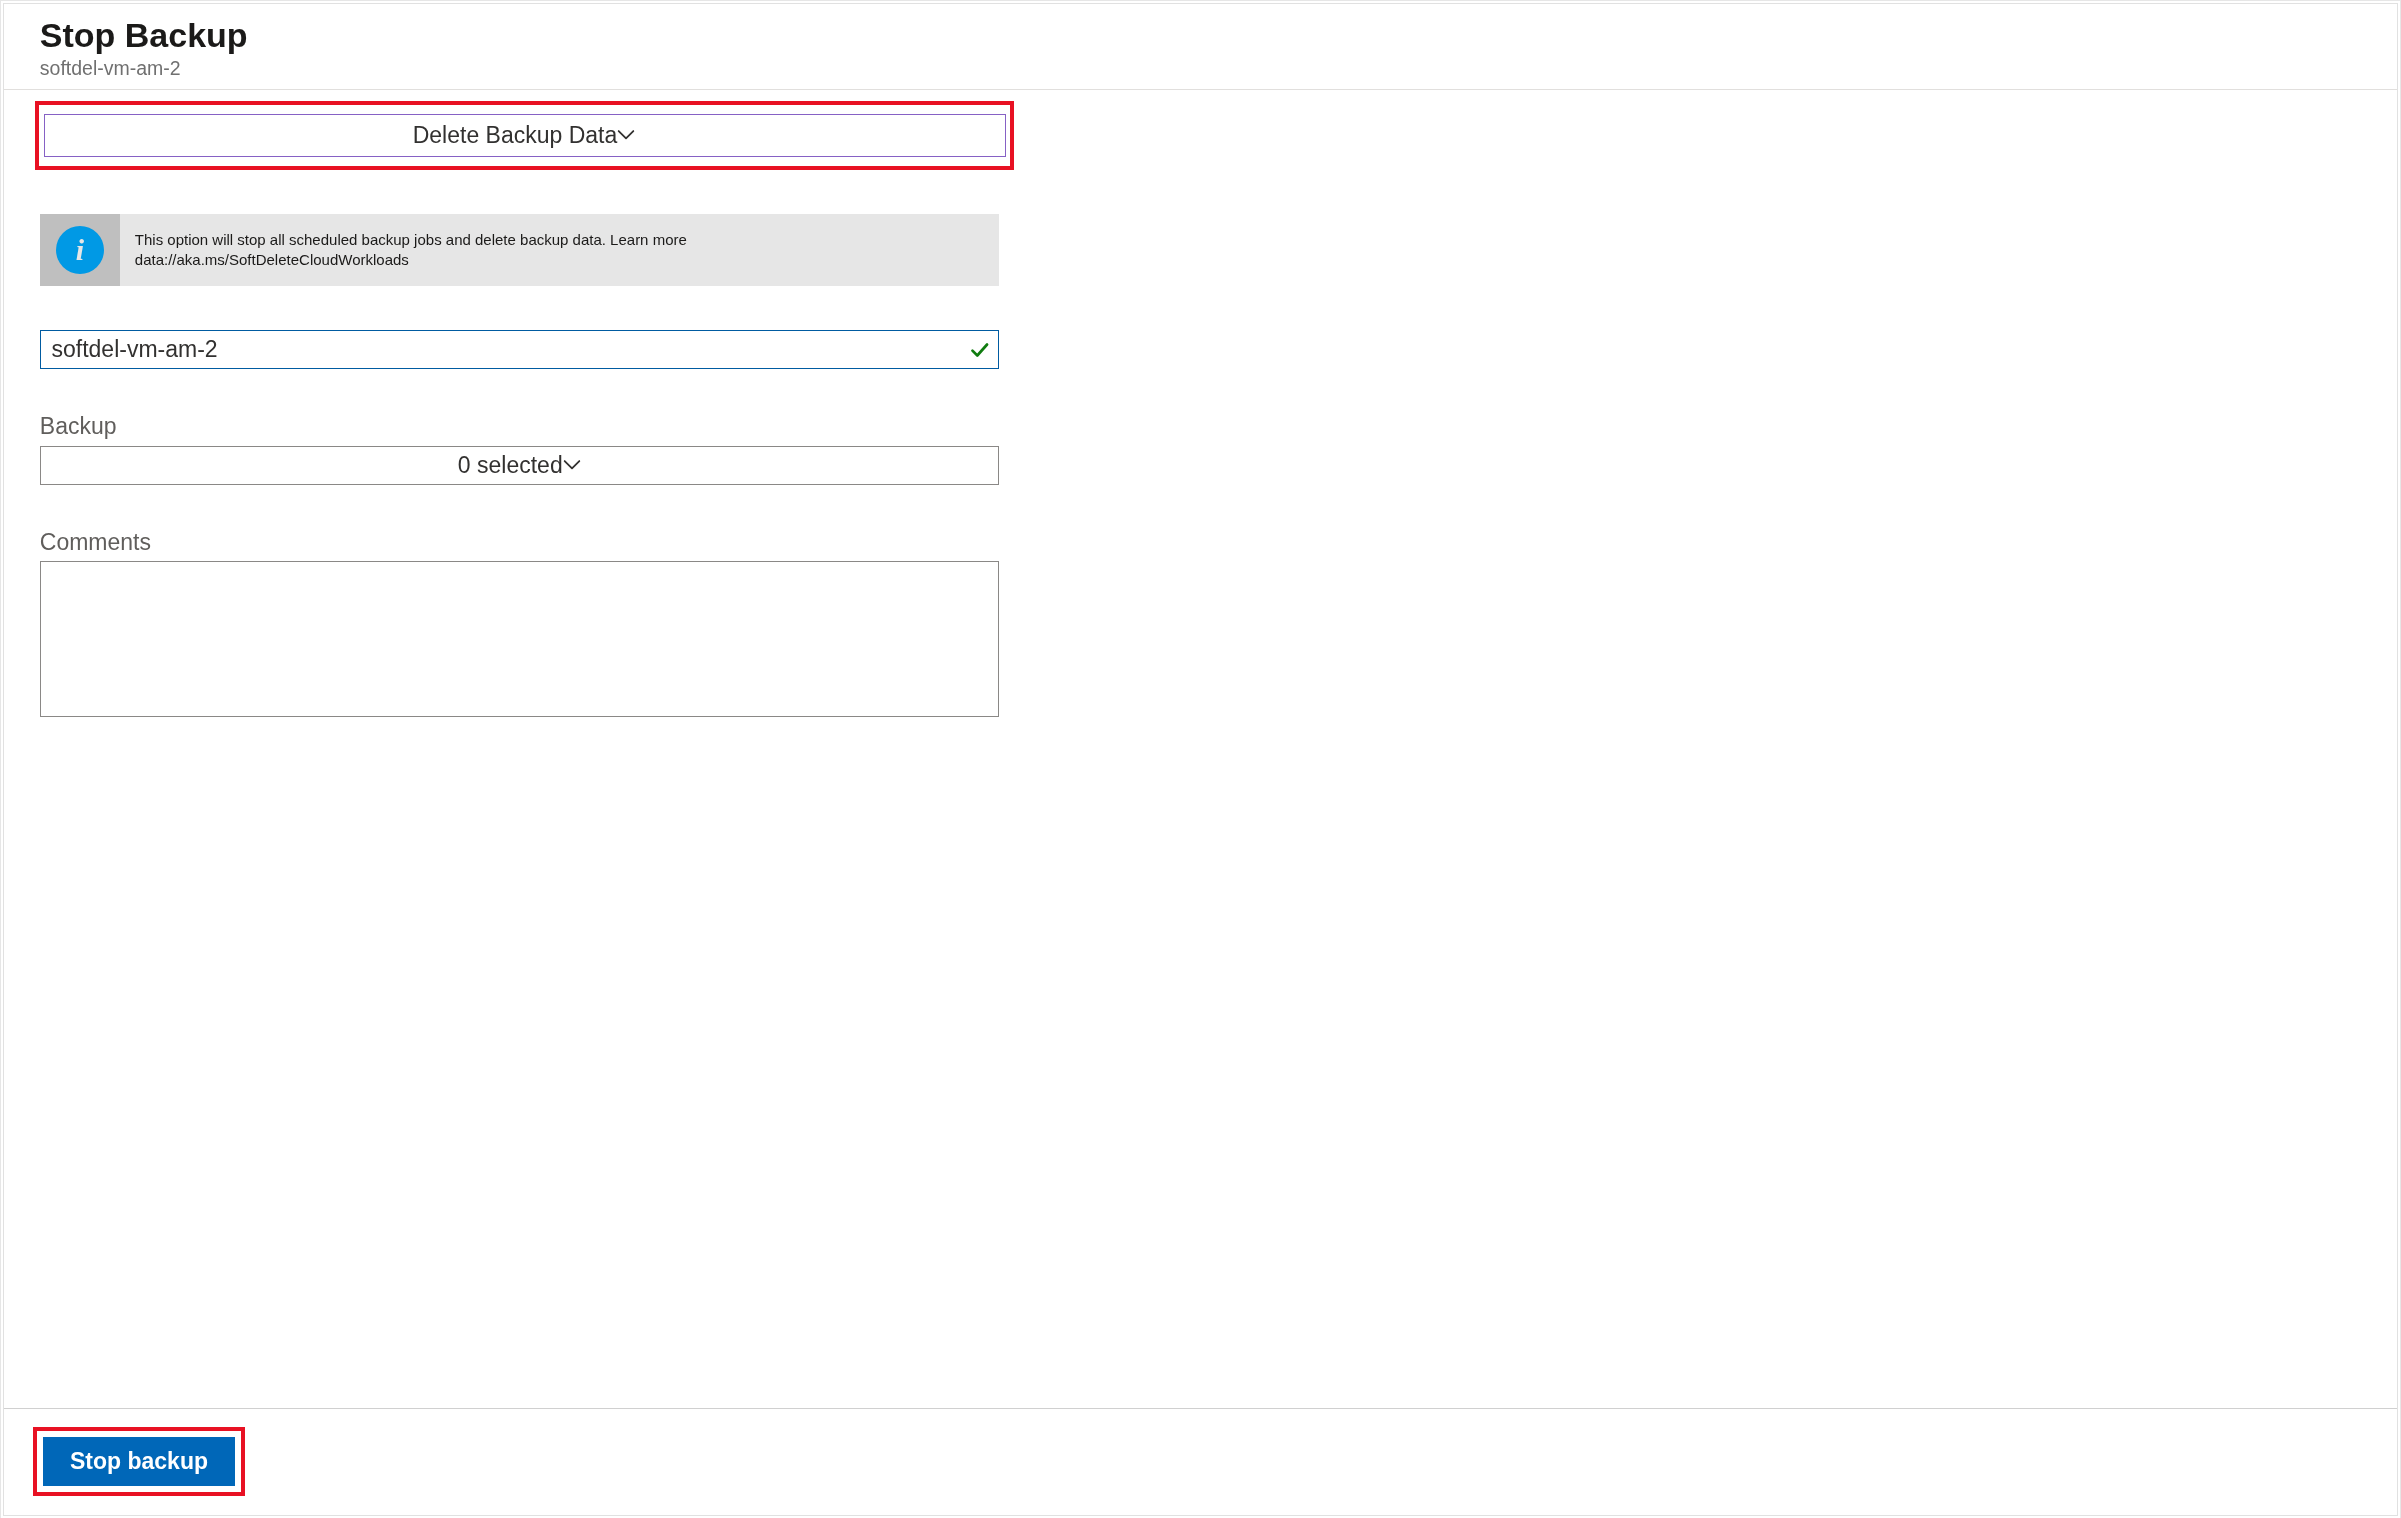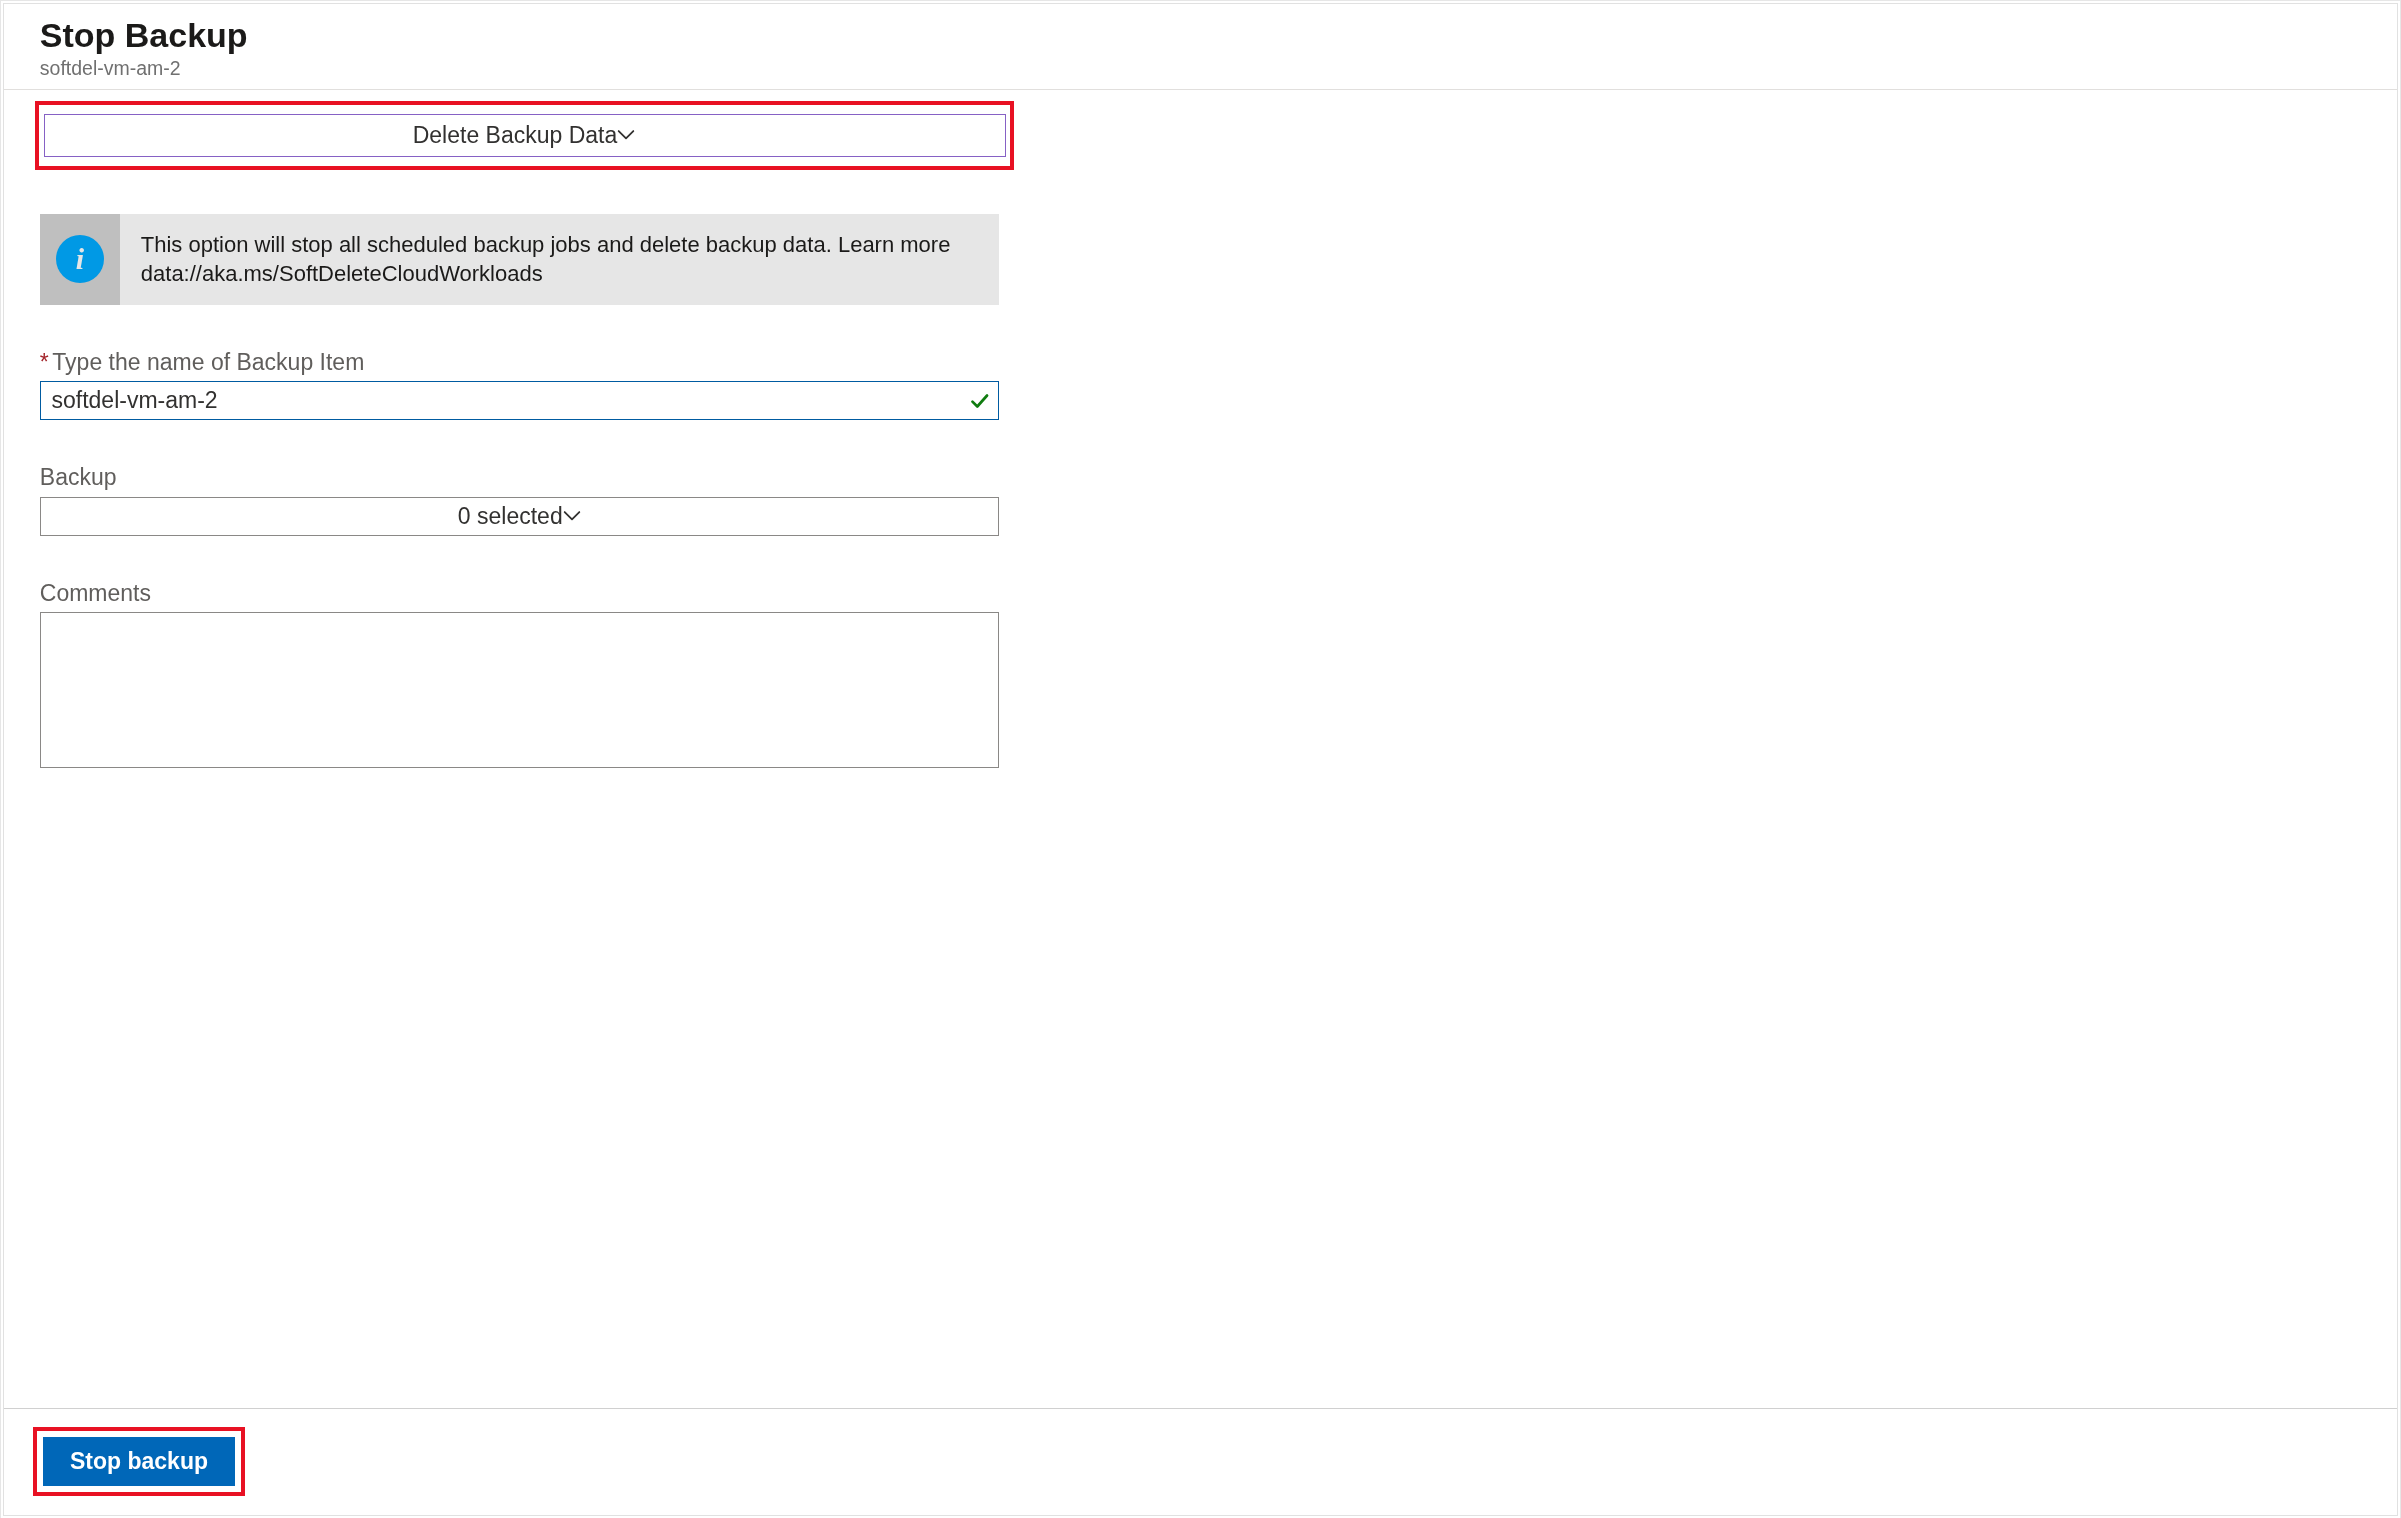--- a/index.html
+++ b/index.html
@@ -103,22 +103,22 @@
     align-items: center;
     justify-content: center;
     color: #e6e6e6;
     font-family: Georgia, 'Times New Roman', serif;
     font-style: italic;
     font-weight: bold;
     font-size: 30px;
   }
   .info-text {
     flex: 1;
-    padding: 16px 21px;
-    font-size: 22px;
+    padding: 16px 15px;
+    font-size: 15px;
     color: #1b1a19;
     line-height: 1.35;
   }
 
   .field-group { margin-top: 44px; }
   .field-label {
     font-size: 23px;
     color: #605e5c;
     margin-bottom: 5.3px;
     display: block;
@@ -221,23 +221,20 @@
           <div class="info-icon-cell">
             <div class="info-icon-circle">i</div>
           </div>
           <div class="info-text">
             <span>This option will stop all scheduled backup jobs and delete backup data. Learn more</span><br>
             <span>data://aka.ms/SoftDeleteCloudWorkloads</span>
           </div>
         </div>
 
         <div class="field-group">
-          <label class="field-label">
-            <span class="req">*</span><span>Type the name of Backup Item</span>
-          </label>
           <div class="input-wrap">
             <input class="text-input" type="text" value="softdel-vm-am-2" style="">
             <span class="valid-check">
               <svg viewBox="0 0 16 16">
                   <path d="M2 8.5 L6 12.5 L14 3.5" stroke="#107c10" stroke-width="2.2" fill="none" stroke-linecap="round" stroke-linejoin="round"></path>
                 </svg>
             </span>
           </div>
         </div>
 

